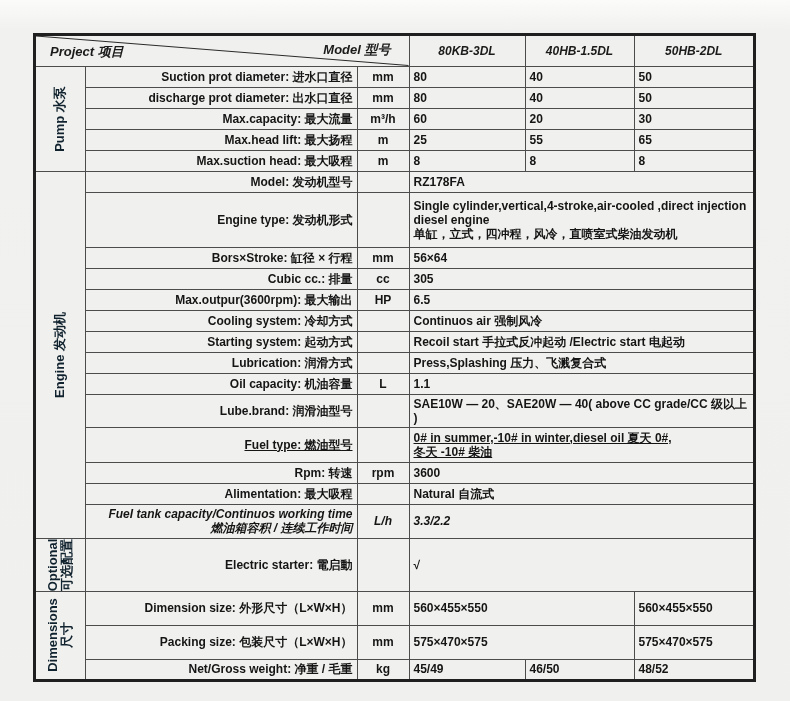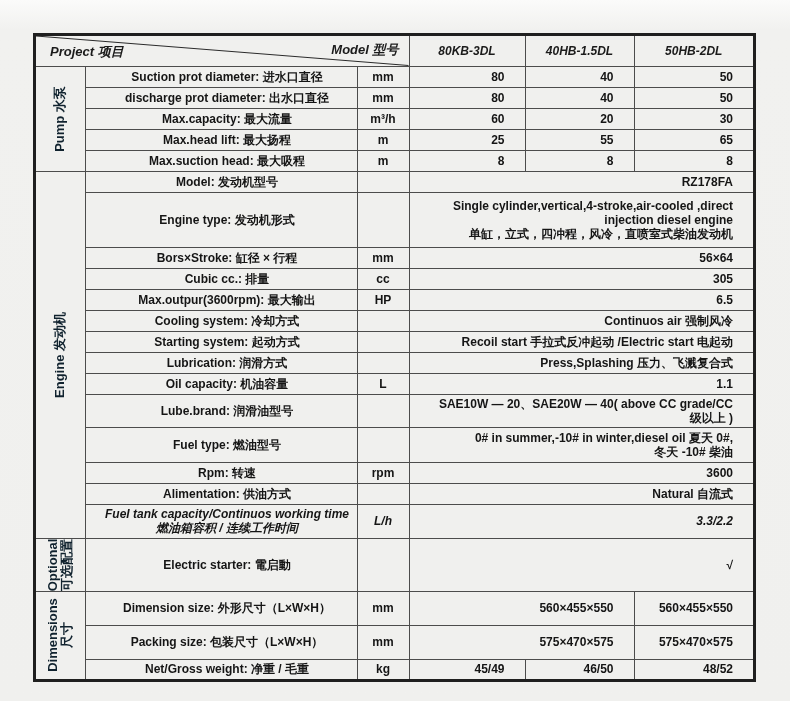--- a/index.html
+++ b/index.html
@@ -26,58 +26,58 @@
     font-weight: bold;
     vertical-align: middle;
     background:#f0f0ee;
     overflow:hidden;
   }
   table.spec { border: 2px solid #1f1f1f; outline: 1px solid #1f1f1f; }
   
   tr.h-head { height:31px; }
   tr.h-std  { height:21px; }
   tr.h-eng  { height:55px; }
-  tr.h-fuel { height:35px; }
+  tr.h-fuel { height:35px;text-decoration:underline; }
   tr.h-tank { height:34px;font-style:italic; }
   tr.h-start{ height:53px; }
   tr.h-dim  { height:34px; }
   
   td.hd {
     background:#e8a63d;
     border-color:#2a2a2a;
     font-style: italic;
     font-weight: bold;
     font-size: 12.5px;
     text-align:center;
     color:#1b1b1b;
   }
   td.proj-cell { position:relative; }
   td.proj-cell svg { position:absolute; inset:0; width:100%; height:100%; }
   .proj-label { position:absolute; left:14px; top:50%; transform:translateY(-42%); font-size:13px; }
-  .model-label { position:absolute; right:10px; top:50%; transform:translateY(-58%); font-size:13px; }
+  .model-label { position:absolute; right:18px; top:50%; transform:translateY(-58%); font-size:13px; }
   
   td.section { background:#2ba7db; border-color:#2a2a2a; position:relative; padding:0; }
   td.section .vwrap {
     position:absolute; inset:0;
     display:flex; align-items:center; justify-content:center;
   }
   td.section .vtext {
     transform: rotate(-90deg);
     white-space: nowrap;
     text-align:center;
     font-size:13px;
     font-weight:bold;
     color:#10222e;
     line-height:14px;
   }
   td.section .vtext span { display:block; }
   
-  td.lbl { text-align:center; padding:2px 4px 2px 16px; line-height:14px; }
+  td.lbl { text-align:right; padding:2px 4px 2px 16px; line-height:14px; }
   td.unit { text-align:center;margin-left:20px; }
-  td.val { text-align:right; line-height:14px; padding:2px 20px; }
+  td.val { text-align:left; line-height:14px; padding:2px 4px; }
   td.val .line { display:block; }
 </style>
 </head>
 <body>
 
 <div class="spec-table-wrap">
 <table class="spec">
   <colgroup>
     <col style="width:50px">
         <col style="width:272px">
@@ -213,21 +213,21 @@
       <span class="line">0# in summer,-10# in winter,diesel oil 夏天 0#,</span>
       <span class="line">冬天 -10# 柴油</span>
     </td>
   </tr>
   <tr class="h-std">
     <td class="lbl">Rpm: 转速</td>
     <td class="unit">rpm</td>
     <td class="val" colspan="3">3600</td>
   </tr>
   <tr class="h-std">
-    <td class="lbl">Alimentation: 供油方式</td>
+    <td class="lbl">Alimentation: 最大吸程</td>
     <td class="unit"></td>
     <td class="val" colspan="3">Natural   自流式</td>
   </tr>
   <tr class="h-tank">
     <td class="lbl">
       <span style="display:block">Fuel tank capacity/Continuos working time</span>
       <span style="display:block">燃油箱容积 / 连续工作时间</span>
     </td>
     <td class="unit">L/h</td>
     <td class="val" colspan="3">3.3/2.2</td>

